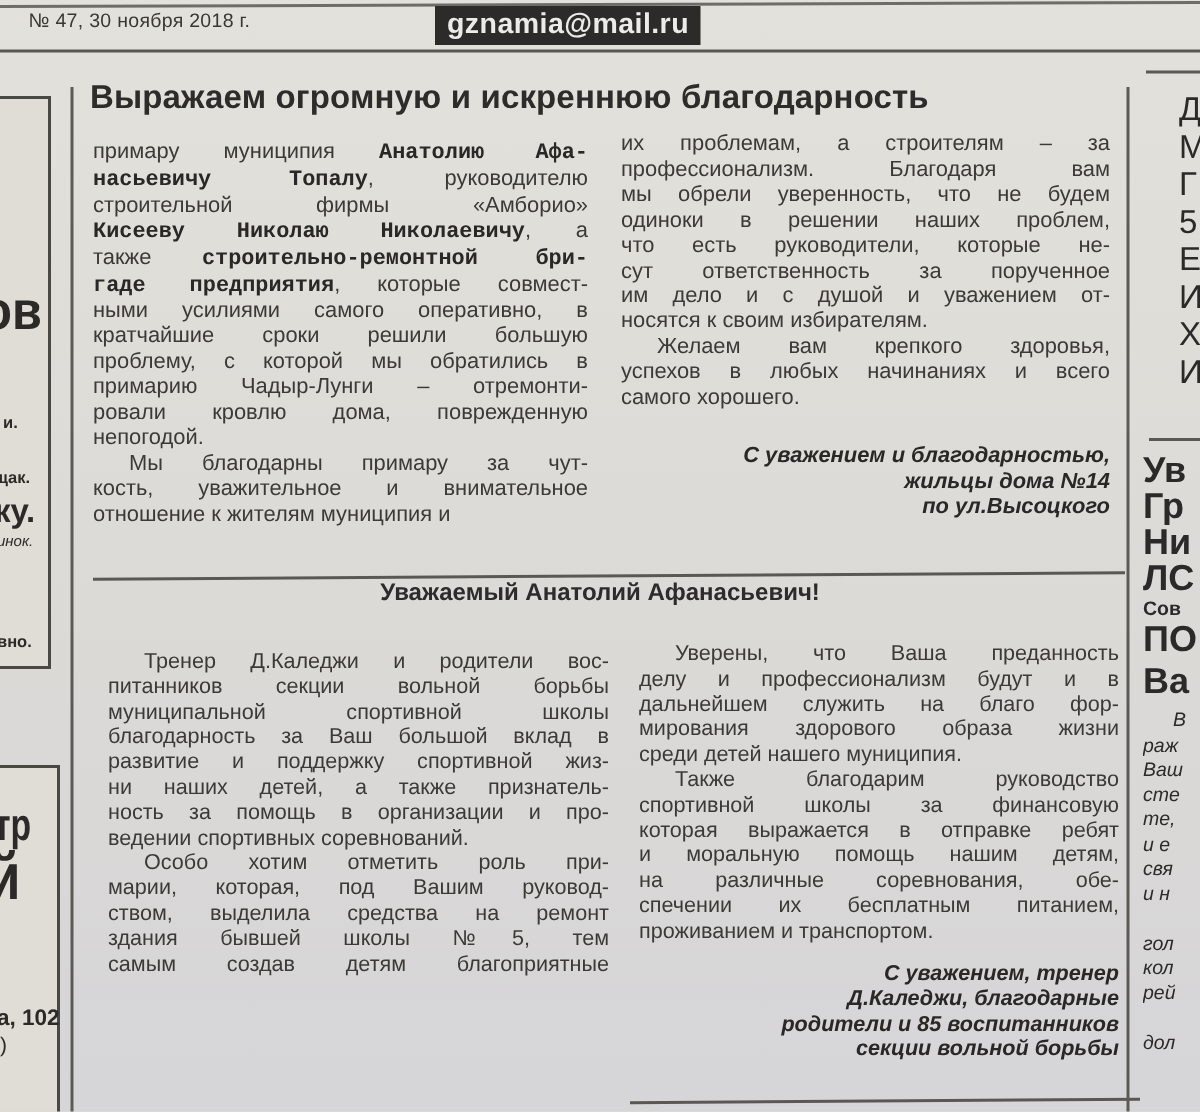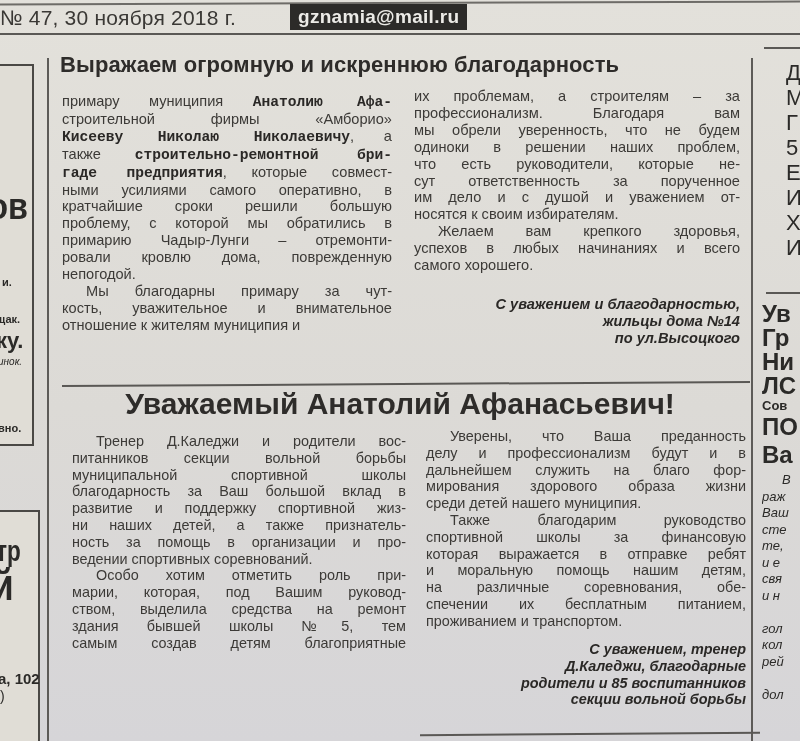--- a/index.html
+++ b/index.html
@@ -10,22 +10,22 @@
     color: #2a2826;
     position: relative;
   }
   .page {
     position: absolute; left: 0; top: 0; width: 800px; height: 741px;
     background: linear-gradient(180deg, #e3e1db 0%, #dcdad6 55%, #d6d5d8 100%);
   }
   
   .hdr-line { position: absolute; left: 0; height: 2px; background: #6e6c68; }
   .issue {
-    position: absolute; left: 0; top: 6px; font-size: 21px; color: #3a3835;
-    letter-spacing: 0.2px; white-space: nowrap;
+    position: absolute; left: 0; top: 6px; font-size: 13px; color: #3a3835;
+    letter-spacing: 0.2px; white-space: nowrap; padding-left: 19px;
   }
   .email {
     position: absolute; left: 290px; top: 4px; height: 26px; padding: 0 8px;
     background: #2c2b29; color: #ecebe7; font-weight: bold; font-size: 19px;
     line-height: 26px; letter-spacing: 0.3px;
   }
   
   .left-frag {
     position: absolute; left: -6px; width: 40px; border: 2px solid #4a4845; border-left: none;
     background: #e0ddd6;
@@ -42,21 +42,21 @@
     text-align: justify;
   }
   .col .ln { display: block; white-space: nowrap; text-align-last: justify; }
   .col .ln.last { text-align-last: left; }
   .col .ln.right { text-align: right; text-align-last: right; }
   .b { font-weight: bold; color: #2a2826; font-family: Liberation Mono, monospace; }
   .sig { font-style: italic; font-weight: bold; color: #2a2826; }
   .hrule { position: absolute; height: 2px; background: #5a5855; }
   .title2 {
     position: absolute; left: 0; width: 800px; top: 387px; text-align: center;
-    font-size: 30px; font-weight: bold; color: #2e2c2a; white-space: nowrap;
+    font-size: 16px; font-weight: bold; color: #2e2c2a; white-space: nowrap;
   }
   .col2 { font-size: 14.4px; line-height: 16.8px; }
   
   .rf { position: absolute; left: 762px; color: #2b2a28; white-space: nowrap; overflow: hidden; width: 40px; }
 </style>
 </head>
 <body>
 
 <div class="page">
 
@@ -78,20 +78,21 @@
   <div class="lf-text" style="left:-8px; top:560px; font-size:44px; transform:scaleX(0.8); transform-origin:left;">й</div>
   <div class="lf-text" style="left:-2px; top:670px; font-size:15px;">а, 102</div>
   <div class="lf-text" style="left:0px; top:688px; font-size:14px; font-weight:normal;">)</div>
 
   <div class="vrule" style="left:47px; top:58px; height:690px;"></div>
 
   <div class="title1">Выражаем огромную и искреннюю благодарность</div>
 
   <div class="col" id="a1-left" style="left:62px; top:93px; width:330px;">
       <span class="ln"><span>примару муниципия </span><span class="b">Анатолию Афа-</span></span>
+      <span class="ln"><span class="b">насьевичу Топалу</span><span>, руководителю</span></span>
       <span class="ln"><span>строительной фирмы «Амборио»</span></span>
       <span class="ln"><span class="b">Кисееву Николаю Николаевичу</span><span>, а</span></span>
       <span class="ln"><span>также </span><span class="b">строительно-ремонтной бри-</span></span>
       <span class="ln"><span class="b">гаде предприятия</span><span>, которые совмест-</span></span>
       <span class="ln"><span>ными усилиями самого оперативно, в</span></span>
       <span class="ln"><span>кратчайшие сроки решили большую</span></span>
       <span class="ln"><span>проблему, с которой мы обратились в</span></span>
       <span class="ln"><span>примарию Чадыр-Лунги – отремонти-</span></span>
       <span class="ln"><span>ровали кровлю дома, поврежденную</span></span>
       <span class="ln last"><span>непогодой.</span></span>

